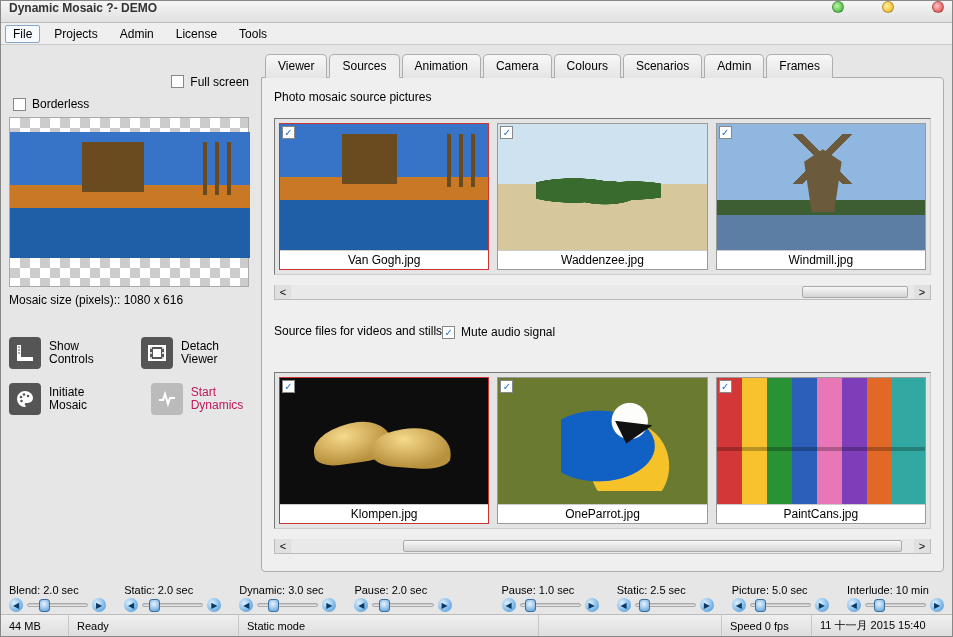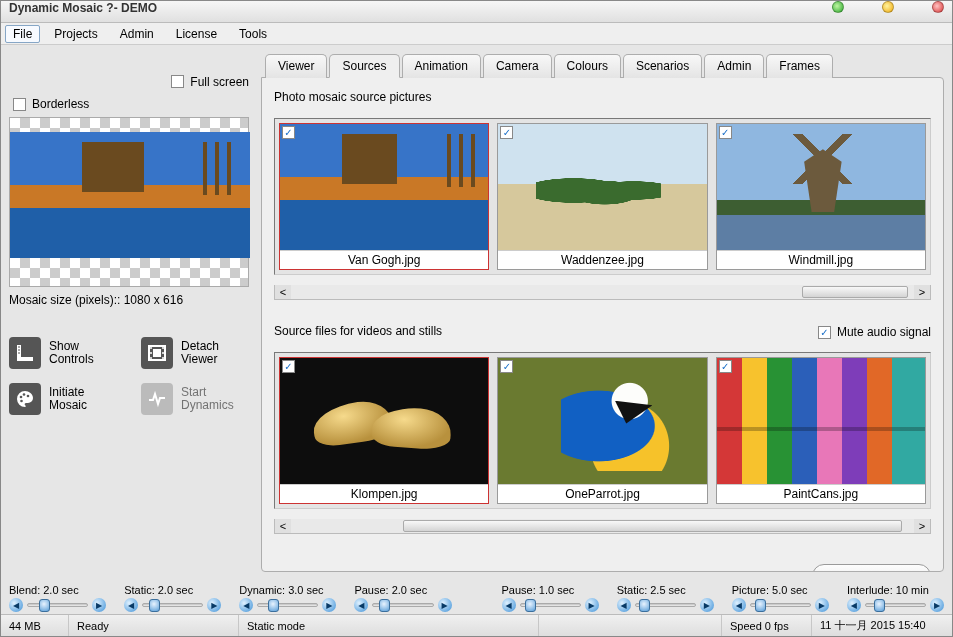--- a/index.html
+++ b/index.html
@@ -107,21 +107,21 @@
   }
   .left-ico {
     width: 32px; height: 32px;
     background: #555;
     border-radius: 4px;
     display: flex; align-items: center; justify-content: center;
     color: #fff;
   }
   .left-ico.light { background: #bbb; }
   .left-btn-text { line-height: 1.1; }
-  .left-btn.disabled { color: #737373; cursor: default; }
+  .left-btn.disabled { color: #be185d; cursor: default; justify-content: center; }
 
   
   .right-panel {
     flex: 1;
     display: flex;
     flex-direction: column;
   }
   .tabbar {
     display: flex;
     gap: 2px;
@@ -203,24 +203,23 @@
   }
   .hscroll .track { flex: 1; height: 14px; background: #e9e9e9; position: relative; }
   .hscroll .thumbbar {
     position: absolute; top: 1px; height: 12px;
     background: linear-gradient(#f8f8f8,#d4d4d4);
     border: 1px solid #aaa; border-radius: 2px;
   }
 
   .section-header {
     display: flex;
-    justify-content: space-between;
     align-items: center;
     margin-top: 2px;
-    margin-bottom: 0;
+    margin-bottom: 20px;
   }
 
   .list-view-row {
     display: flex; justify-content: flex-end; margin-top: 10px;
   }
   .pill-btn {
     padding: 4px 28px;
     border: 1px solid #9a9a9a;
     border-radius: 12px;
     background: linear-gradient(#fdfdfd,#e2e2e2);

